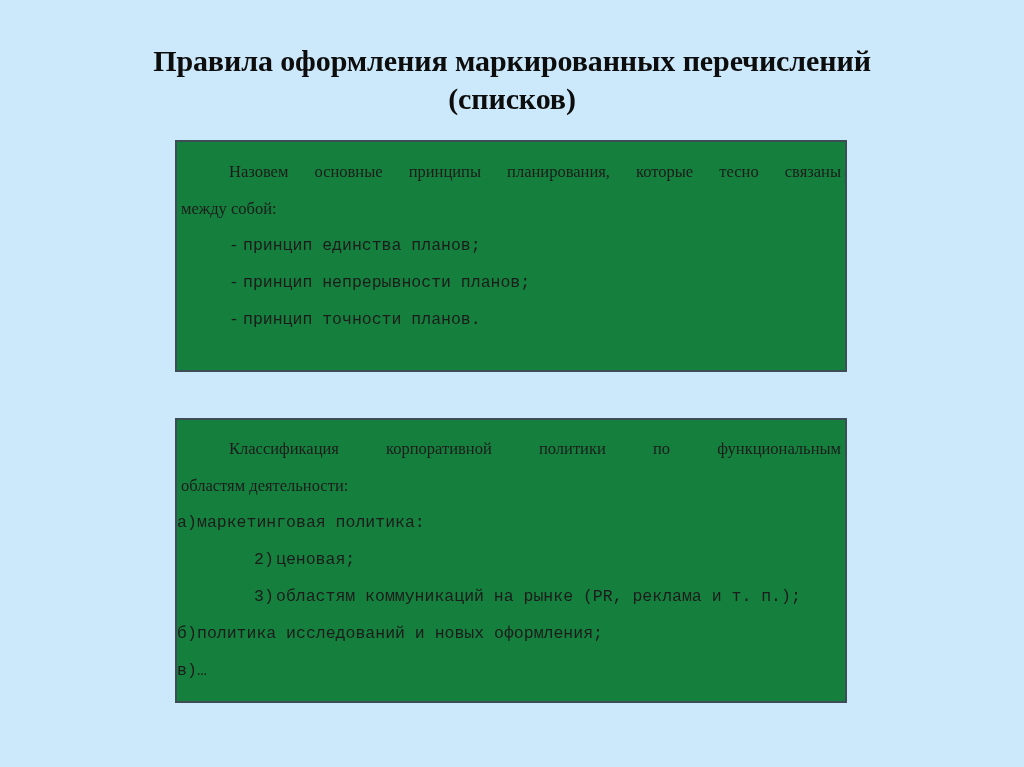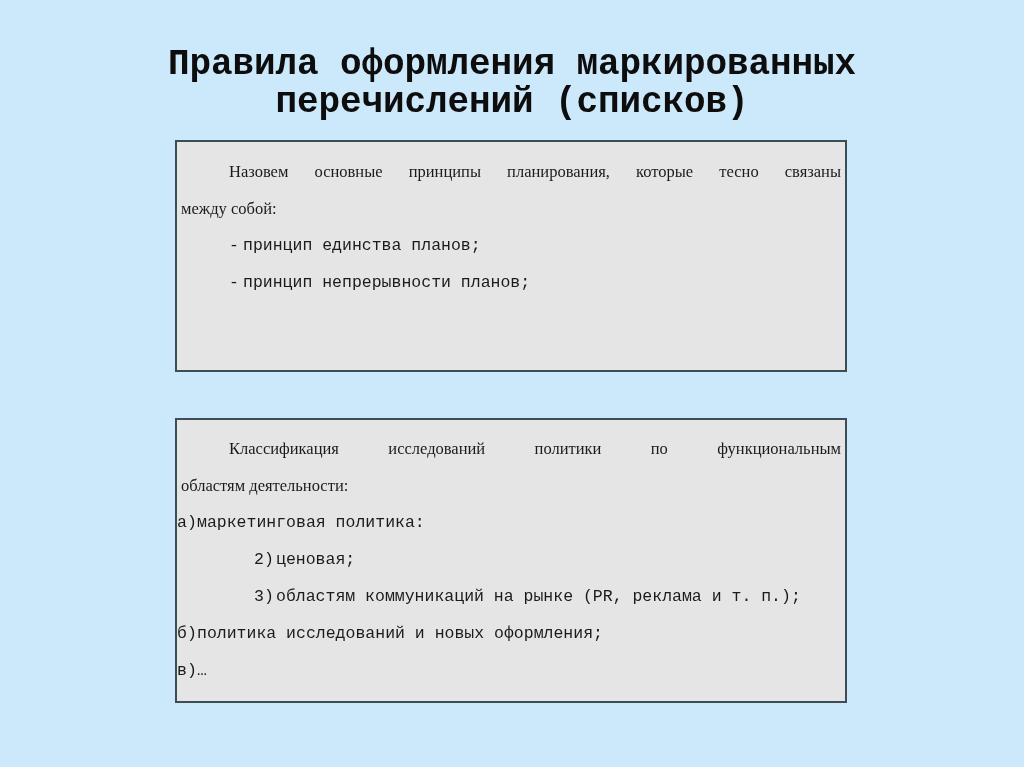--- a/index.html
+++ b/index.html
@@ -23,34 +23,34 @@
     box-sizing: border-box;
   }
 
   
   .slide-title {
     position: absolute;
     left: 120px;
     top: 22px;
     width: 784px;
     text-align: center;
-    font-family: Liberation Mono, monospace;
+    font-family: Liberation Serif, serif;
     font-weight: bold;
-    font-size: 36px;
+    font-size: 30px;
     line-height: 38px;
     color: #0d0d0d;
     letter-spacing: -0.1px;
   }
 
   
   .doc-card {
     position: absolute;
     left: 175px;
     width: 672px;
-    background: #e5e5e5;
+    background: #15803d;
     border: 2px solid #3d4d55;
     box-sizing: border-box;
     font-family: "Liberation Serif", serif;
     color: #1b1b1b;
     overflow: hidden;
   }
 
   #card-one {
     top: 140px;
     height: 232px;
@@ -145,30 +145,33 @@
         <span class="rest-line">между собой:</span>
       </p>
 
       <ul class="doc-list">
         <li class="lvl-dash">
           <span class="marker dash-mark">-</span><span class="item-text">принцип единства планов;</span>
         </li>
         <li class="lvl-dash">
           <span class="marker dash-mark">-</span><span class="item-text">принцип непрерывности планов;</span>
         </li>
+        <li class="lvl-dash">
+          <span class="marker dash-mark">-</span><span class="item-text">принцип точности планов.</span>
+        </li>
       </ul>
 
     </div>
   </div>
 
   <div class="doc-card" id="card-two">
     <div class="doc-body">
 
       <p class="doc-para">
-        <span class="just-line">Классификация исследований политики по функциональным</span>
+        <span class="just-line">Классификация корпоративной политики по функциональным</span>
         <span class="rest-line">областям деятельности:</span>
       </p>
 
       <ul class="doc-list">
         <li class="lvl-alpha">
           <span class="marker alpha-mark">а)</span><span class="item-text">маркетинговая политика:</span>
         </li>
         <li class="lvl-num">
           <span class="marker num-mark">2)</span><span class="item-text">ценовая;</span>
         </li>

